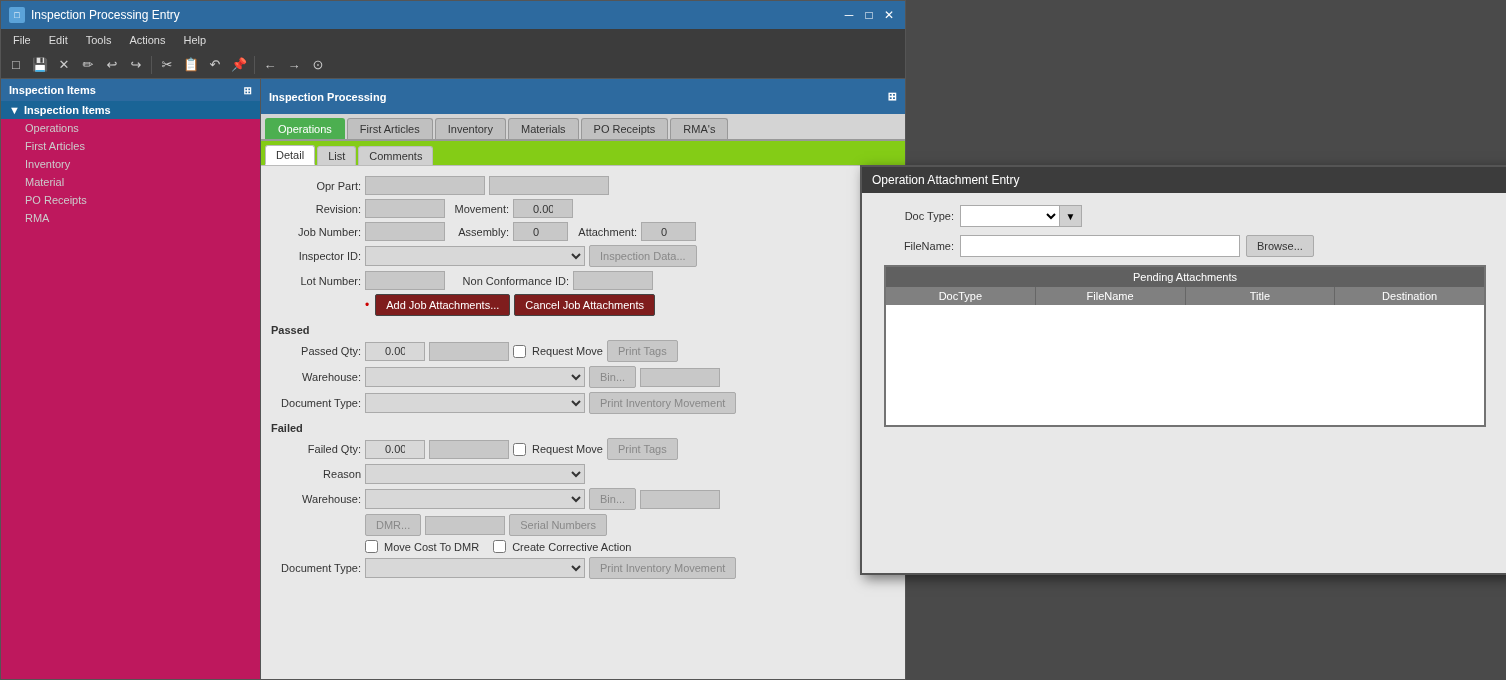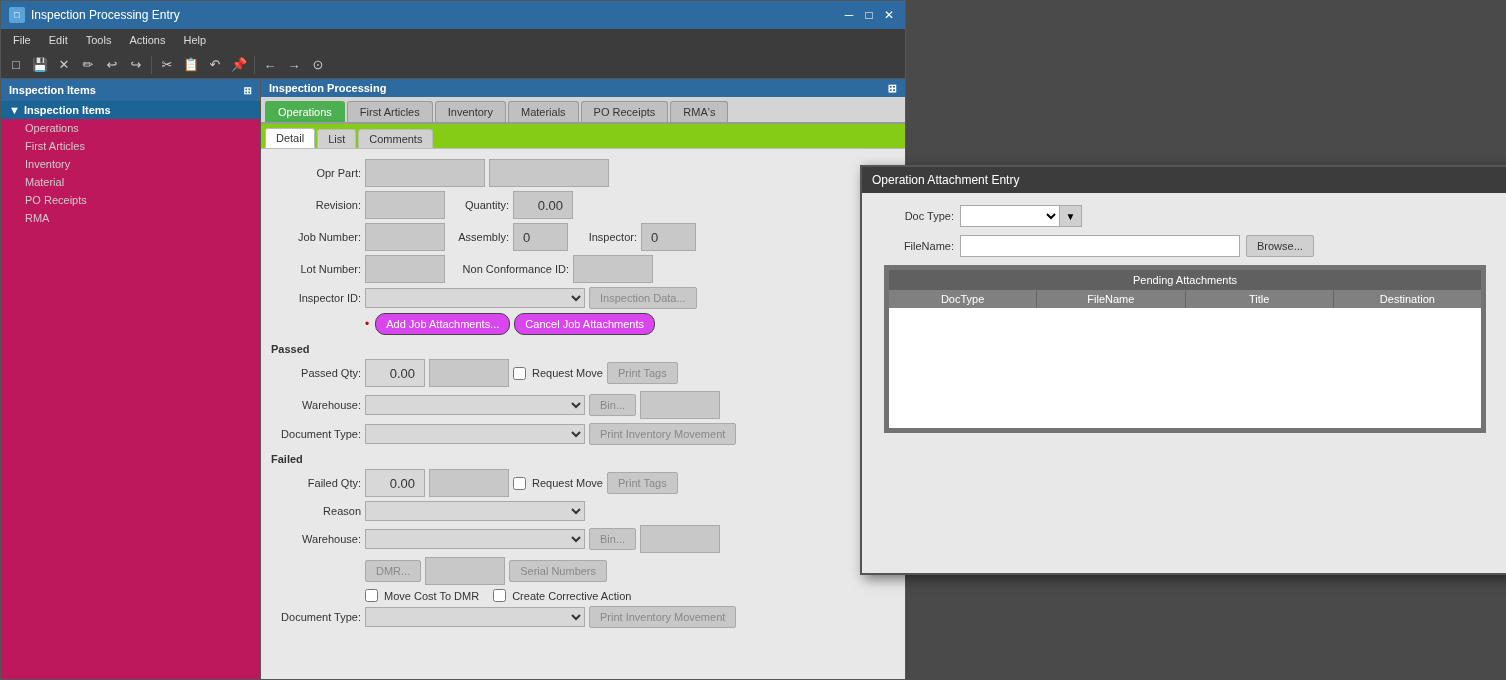--- a/index.html
+++ b/index.html
@@ -175,21 +175,21 @@
     
     .section-header {
       background: #2d6a9f;
       color: white;
       padding: 4px 8px;
       font-size: 11px;
       font-weight: bold;
       display: flex;
       align-items: center;
       justify-content: space-between;
-      height: 18px;
+      height: 35px;
     }
 
     
     .tab-bar {
       background: #d4d4d4;
       display: flex;
       align-items: flex-end;
       padding: 4px 4px 0;
       gap: 2px;
       border-bottom: 2px solid #999;
@@ -249,25 +249,25 @@
       gap: 4px;
     }
     .form-label {
       color: #333;
       font-size: 11px;
       text-align: right;
       min-width: 90px;
       flex-shrink: 0;
     }
     .form-input {
-      height: 28px;
+      height: 19px;
       border: 1px solid #aaa;
       background: #d8d8d8;
-      font-size: 13px;
-      padding: 0 9px;
+      font-size: 11px;
+      padding: 0 19px;
       color: #333;
     }
     .form-input.wide { width: 300px; }
     .form-input.medium { width: 120px; }
     .form-input.small { width: 80px; }
     .form-input.xsmall { width: 55px; }
     .form-input.number { width: 60px; text-align: right; }
     .form-input.readonly { background: #c8c8c8; }
 
     
@@ -286,24 +286,23 @@
       height: 22px;
       padding: 0 10px;
       background: #d0d0d0;
       border: 1px solid #aaa;
       cursor: pointer;
       font-size: 11px;
       color: #333;
       border-radius: 2px;
     }
     .btn-dark {
-      background: #d946ef;
+      background: #7f1d1d;
       color: white;
       border-color: #444;
-      border-radius: 10px;
     }
     .btn-disabled {
       background: #c8c8c8;
       color: #888;
       cursor: default;
     }
 
     
     .form-section-header {
       font-weight: bold;
@@ -403,21 +402,21 @@
       border: 1px solid #999;
       cursor: pointer;
       font-size: 11px;
       color: #333;
       border-radius: 2px;
     }
 
     
     .attachments-table {
       margin: 8px 10px;
-      border: 5px solid #737373;
+      border: 2px solid #737373;
     }
     .attachments-header {
       background: #606060;
       color: white;
       text-align: center;
       padding: 4px;
       font-size: 11px;
     }
     .attachments-cols {
       display: flex;
@@ -543,44 +542,44 @@
 
         <div class="form-row">
           <span class="form-label">Opr Part:</span>
           <input class="form-input medium readonly" type="text" style="">
           <input class="form-input medium readonly" type="text" style="">
         </div>
 
         <div class="form-row">
           <span class="form-label">Revision:</span>
           <input class="form-input small readonly" type="text" style="">
-          <span class="form-label" style="min-width:60px;">Quantity:</span>
+          <span class="form-label" style="min-width:60px;">Movement:</span>
           <input class="form-input number readonly" type="text" value="0.00" style="">
         </div>
 
         <div class="form-row">
           <span class="form-label">Job Number:</span>
           <input class="form-input small readonly" type="text" style="">
           <span class="form-label" style="min-width:60px;">Assembly:</span>
           <input class="form-input xsmall readonly" type="text" value="0" style="">
-          <span class="form-label" style="min-width:65px;">Inspector:</span>
+          <span class="form-label" style="min-width:65px;">Attachment:</span>
           <input class="form-input xsmall readonly" type="text" value="0" style="">
-        </div>
-
-        <div class="form-row">
-          <span class="form-label">Lot Number:</span>
-          <input class="form-input small readonly" type="text" style="">
-          <span class="form-label" style="min-width:120px;">Non Conformance ID:</span>
-          <input class="form-input small readonly" type="text" style="">
         </div>
 
         <div class="form-row">
           <span class="form-label">Inspector ID:</span>
           <select class="form-select wide"></select>
           <button class="btn btn-disabled">Inspection Data...</button>
+        </div>
+
+        <div class="form-row">
+          <span class="form-label">Lot Number:</span>
+          <input class="form-input small readonly" type="text" style="">
+          <span class="form-label" style="min-width:120px;">Non Conformance ID:</span>
+          <input class="form-input small readonly" type="text" style="">
         </div>
 
         <div class="form-row" style="margin-left:94px;">
           <span style="color:#cc0000; font-size:12px; margin-right:2px;">•</span>
           <button class="btn btn-dark">Add Job Attachments...</button>
           <button class="btn btn-dark">Cancel Job Attachments</button>
         </div>
 
         <div class="form-section-header">Passed</div>
 

